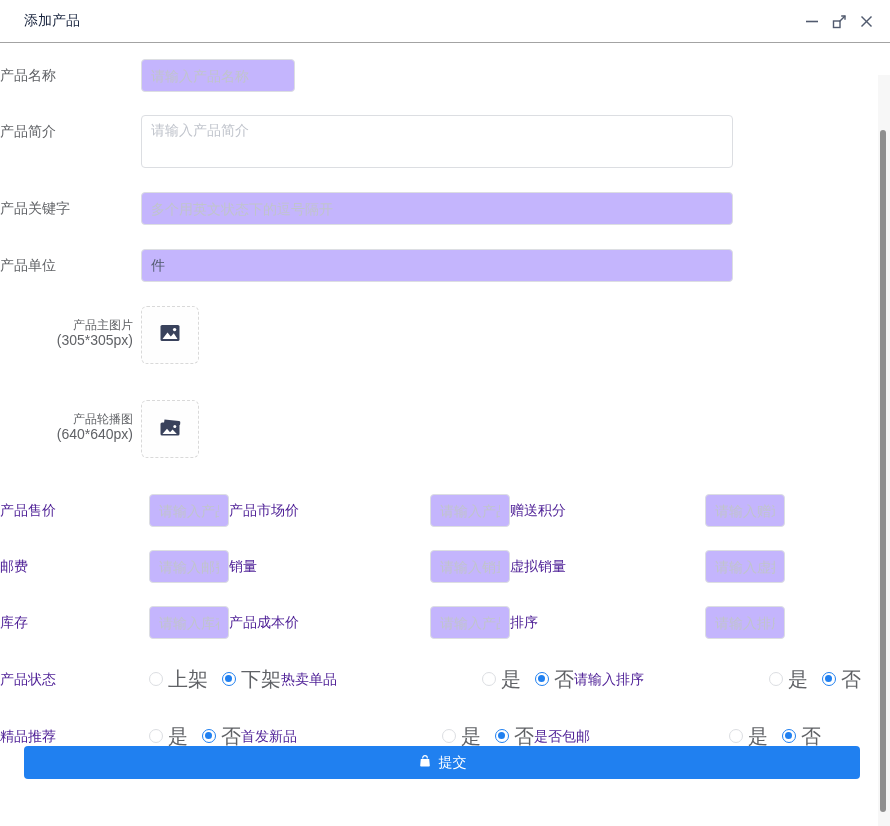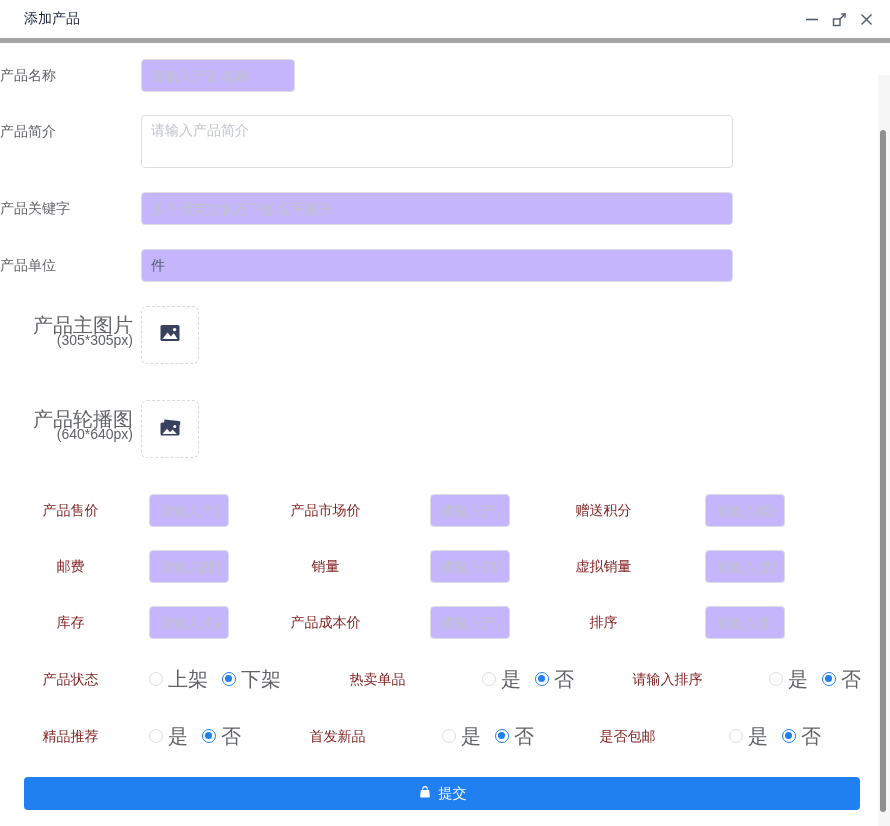--- a/index.html
+++ b/index.html
@@ -1,21 +1,21 @@
 <!DOCTYPE html>
 <html><head>
 <meta charset="utf-8">
 <style>
   * { box-sizing: border-box; margin: 0; padding: 0; }
   html, body { width: 890px; height: 826px; background: #fff; overflow: hidden;
     font-family: "Liberation Sans", "DejaVu Sans", sans-serif; }
 
   
   .titlebar { height: 43px; display: flex; align-items: center;
-    padding: 0 16px 0 24px; border-bottom: 5px solid #a3a3a3; background: #fff; }
+    padding: 0 16px 0 24px; border-bottom: 1px solid #a3a3a3; background: #fff; }
   .titlebar .title { font-size: 14px; color: #17233d; }
   .win-controls { margin-left: auto; display: flex; align-items: center; gap: 11px; }
   .win-btn { width: 16px; height: 16px; display: flex; align-items: center;
     justify-content: center; cursor: pointer; color: #515a6e; }
   .win-btn svg { display: block; }
 
   
   .content { padding-top: 16px; }
   .row { display: flex; align-items: flex-start; }
   .lbl { flex: none; width: 141px; padding-right: 8px; text-align: left;
@@ -31,31 +31,31 @@
 
   .w-name { width: 154px; }
   .w-full { width: 592px; }
   .mb23 { margin-bottom: 23px; }
   .mb24 { margin-bottom: 24px; }
   .mb36 { margin-bottom: 36px; }
 
   
   .upl-lbl { flex: none; width: 141px; padding-right: 8px; text-align: right;
     padding-top: 12px; color: #606266; }
-  .upl-lbl .l1 { display: block; font-size: 20px; line-height: 15px; padding-left: 12px; }
+  .upl-lbl .l1 { display: block; font-size: 12px; line-height: 15px; padding-left: 12px; }
   .upl-lbl .l2 { display: block; font-size: 14px; line-height: 14px; }
   .upload-box { width: 58px; height: 58px; border: 1px dashed #d9d9d9;
     border-radius: 6px; background: #fefefe; display: flex; align-items: center;
     justify-content: center; cursor: pointer; }
 
   
   .row3 { display: flex; align-items: flex-start; }
   .col { display: flex; align-items: flex-start; }
-  .lbl3 { flex: none; padding-right: 8px; text-align: center; font-size: 14px;
-    color: #7f1d1d; line-height: 33px; white-space: nowrap; }
+  .lbl3 { flex: none; padding-right: 8px; text-align: left; font-size: 14px;
+    color: #4c1d95; line-height: 33px; white-space: nowrap; }
   .c1 .lbl3 { width: 149px; }
   .c2 .lbl3 { width: 201px; }
   .c3 .lbl3 { width: 195px; }
   .w-sm { width: 80px; }
 
   
   .radio-row { height: 20px; }
   .radio-row .lbl3 { line-height: 20px; }
   .radios { display: flex; align-items: center; gap: 14px; height: 20px; }
   .radio-item { display: flex; align-items: center; gap: 5px; cursor: pointer; }
@@ -240,21 +240,21 @@
           <span class="radio-txt">是</span>
         </span>
         <span class="radio-item">
           <span class="radio sel"></span>
           <span class="radio-txt">否</span>
         </span>
       </div>
     </div>
   </div>
 
-  <div class="row3 radio-row" style="margin-bottom:31px">
+  <div class="row3 radio-row" style="">
     <div class="col c1">
       <span class="lbl3">精品推荐</span>
       <div class="radios">
         <span class="radio-item">
           <span class="radio"></span>
           <span class="radio-txt">是</span>
         </span>
         <span class="radio-item">
           <span class="radio sel"></span>
           <span class="radio-txt">否</span>

